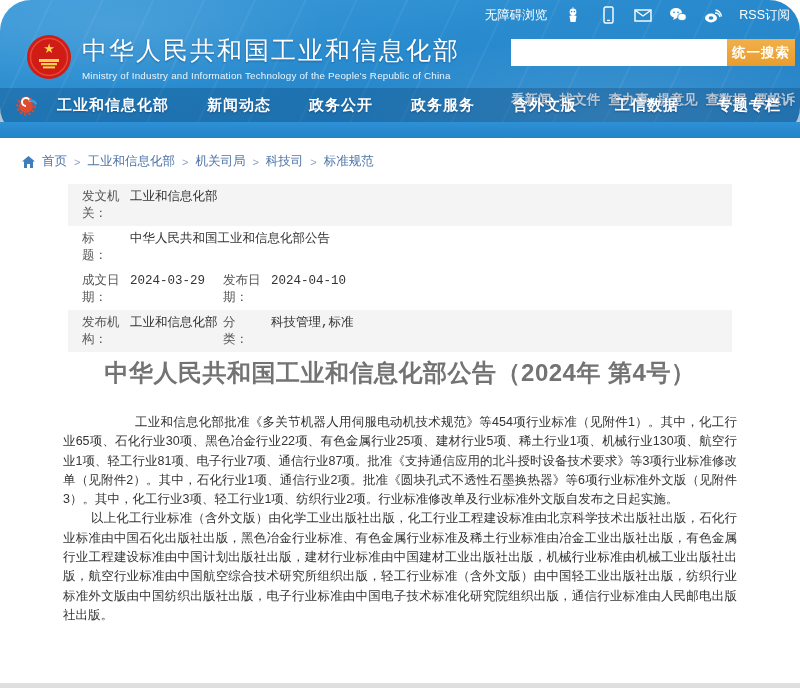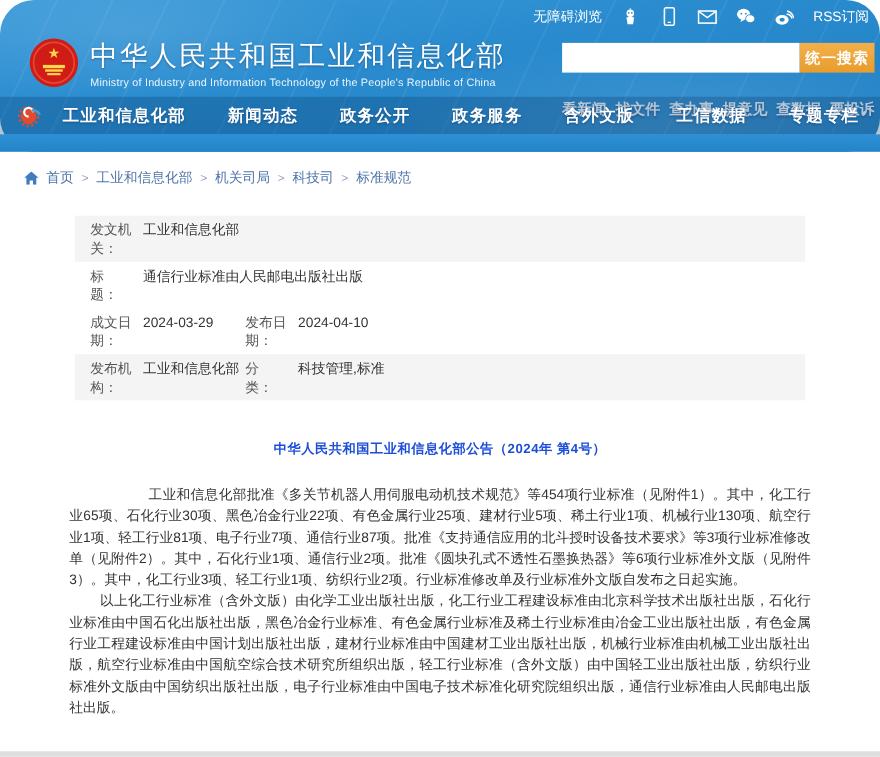--- a/index.html
+++ b/index.html
@@ -45,32 +45,32 @@
 
   .sub-strip { position:relative; height:16px;
     background:linear-gradient(#2e90d5,#2384c8); }
 
   
   .breadcrumb { display:flex; align-items:center; gap:7px; padding:15px 0 0 22px;
     font-size:12.5px; color:#9a9a9a; }
   .breadcrumb .crumb { color:#4d74a8; cursor:pointer;text-align:center; }
   .breadcrumb .sep { color:#8fa3bd; font-size:11px; }
 
-  .meta-table { width:664px; margin:26px auto 0; font-size:12.5px; }
+  .meta-table { width:664px; margin:14px auto 0; font-size:12.5px;font-family:Liberation Mono, monospace; }
   .meta-row { display:flex; align-items:flex-start; min-height:42px; padding:5px 0 3px; }
   .meta-row.odd { background:#f4f4f4; }
   .m-label { flex:0 0 40px; margin-left:14px; color:#555; line-height:17px;
     word-break:break-all; }
   .m-val { color:#333; line-height:17px; }
   .m-val.v1 { flex:0 0 101px; padding-left:8px; }
   .m-val.grow { flex:1; padding-left:8px; }
   .m-label.l2 { flex:0 0 40px; margin-left:0; }
 
-  .doc-title { margin-top:36px; text-align:center; font-size:12px; font-weight:bold;
-    color:#1d4ed8; letter-spacing:.5px; }
+  .doc-title { margin-top:5px; text-align:center; font-size:24px; font-weight:bold;
+    color:#737373; letter-spacing:.5px; }
 
   .article { width:674px; margin:24px auto 0; font-size:12.5px; color:#333;
     line-height:19.3px; text-align:justify; }
   .article p.p1 { text-indent:72px; }
   .article p.p2 { text-indent:28px; }
 
   .bottom-strip { position:absolute; left:0; bottom:0; width:800px; height:5px;
     background:#dfdfdf; }
 </style>
 </head>
@@ -190,21 +190,21 @@
     <span class="crumb">标准规范</span>
   </div>
 
   <section class="meta-table">
     <div class="meta-row odd">
       <div class="m-label">发文机关：</div>
       <div class="m-val grow">工业和信息化部</div>
     </div>
     <div class="meta-row">
       <div class="m-label">标　　题：</div>
-      <div class="m-val grow">通信行业标准由人民邮电出版社出版</div>
+      <div class="m-val grow">中华人民共和国工业和信息化部公告</div>
     </div>
     <div class="meta-row">
       <div class="m-label">成文日期：</div>
       <div class="m-val v1">2024-03-29</div>
       <div class="m-label l2">发布日期：</div>
       <div class="m-val grow">2024-04-10</div>
     </div>
     <div class="meta-row odd">
       <div class="m-label">发布机构：</div>
       <div class="m-val v1">工业和信息化部</div>

